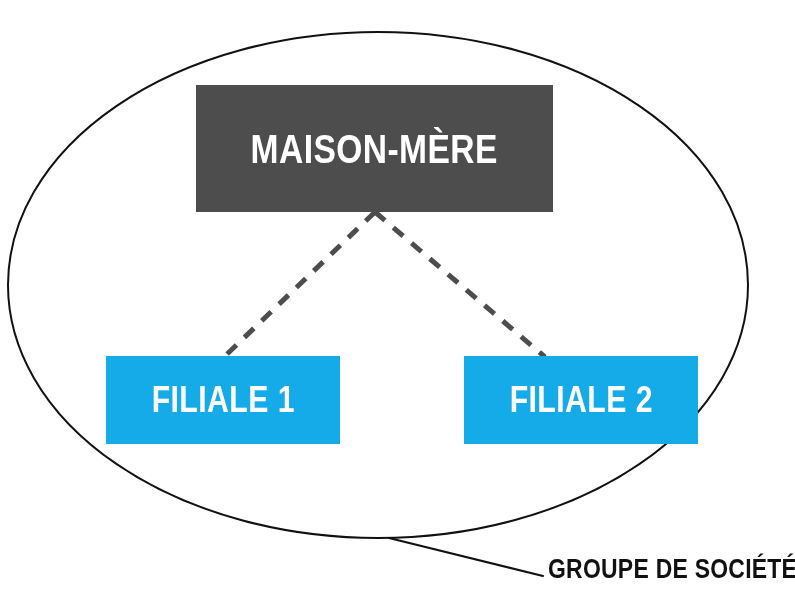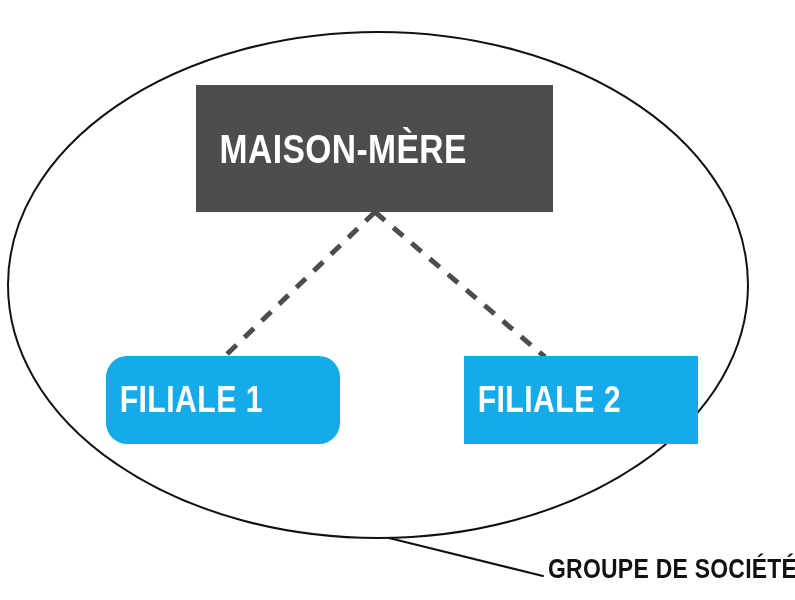--- a/index.html
+++ b/index.html
@@ -21,21 +21,21 @@
     position: absolute;
     left: 0;
     top: 0;
     width: 795px;
     height: 600px;
   }
   .node-box {
     position: absolute;
     display: flex;
     align-items: center;
-    justify-content: flex-start;
+    justify-content: center;
     box-sizing: border-box;
   }
   .node-label {
     color: #ffffff;
     font-weight: bold;
     font-family: "Liberation Sans Narrow", "Liberation Sans", sans-serif;
     letter-spacing: 0.5px;
     text-transform: uppercase;
     transform: scaleX(0.84);
     transform-origin: center center;
@@ -51,21 +51,20 @@
   }
   #parent-node .node-label {
     font-size: 40px;
   }
   #child-node-1 {
     left: 106px;
     top: 356px;
     width: 234px;
     height: 88px;
     background: #14abe8;
-    border-radius: 21px;
   }
   #child-node-2 {
     left: 424px;
     top: 356px;
     width: 234px;
     height: 88px;
     background: #14abe8;
     margin-left: 40px;
   }
   #child-node-1 .node-label,

